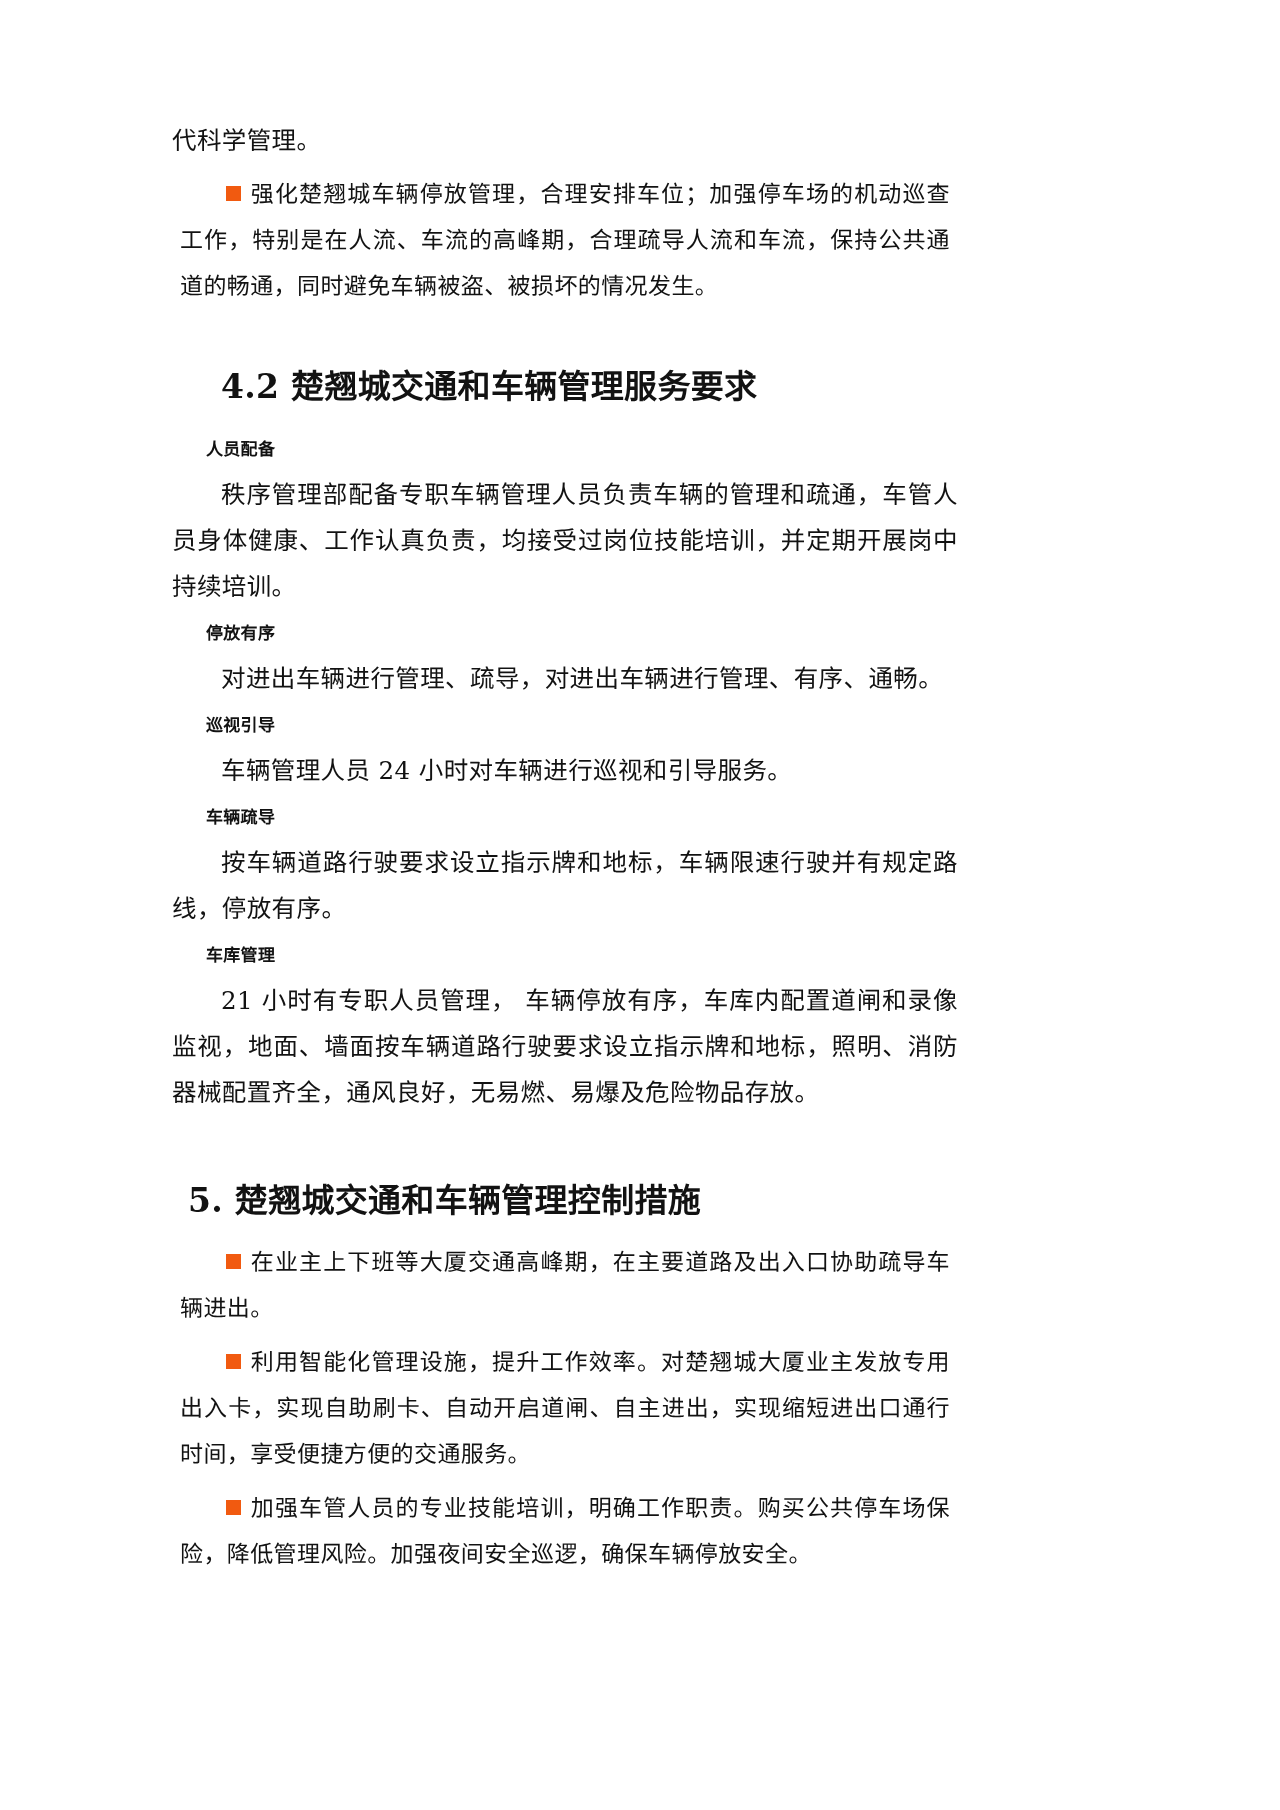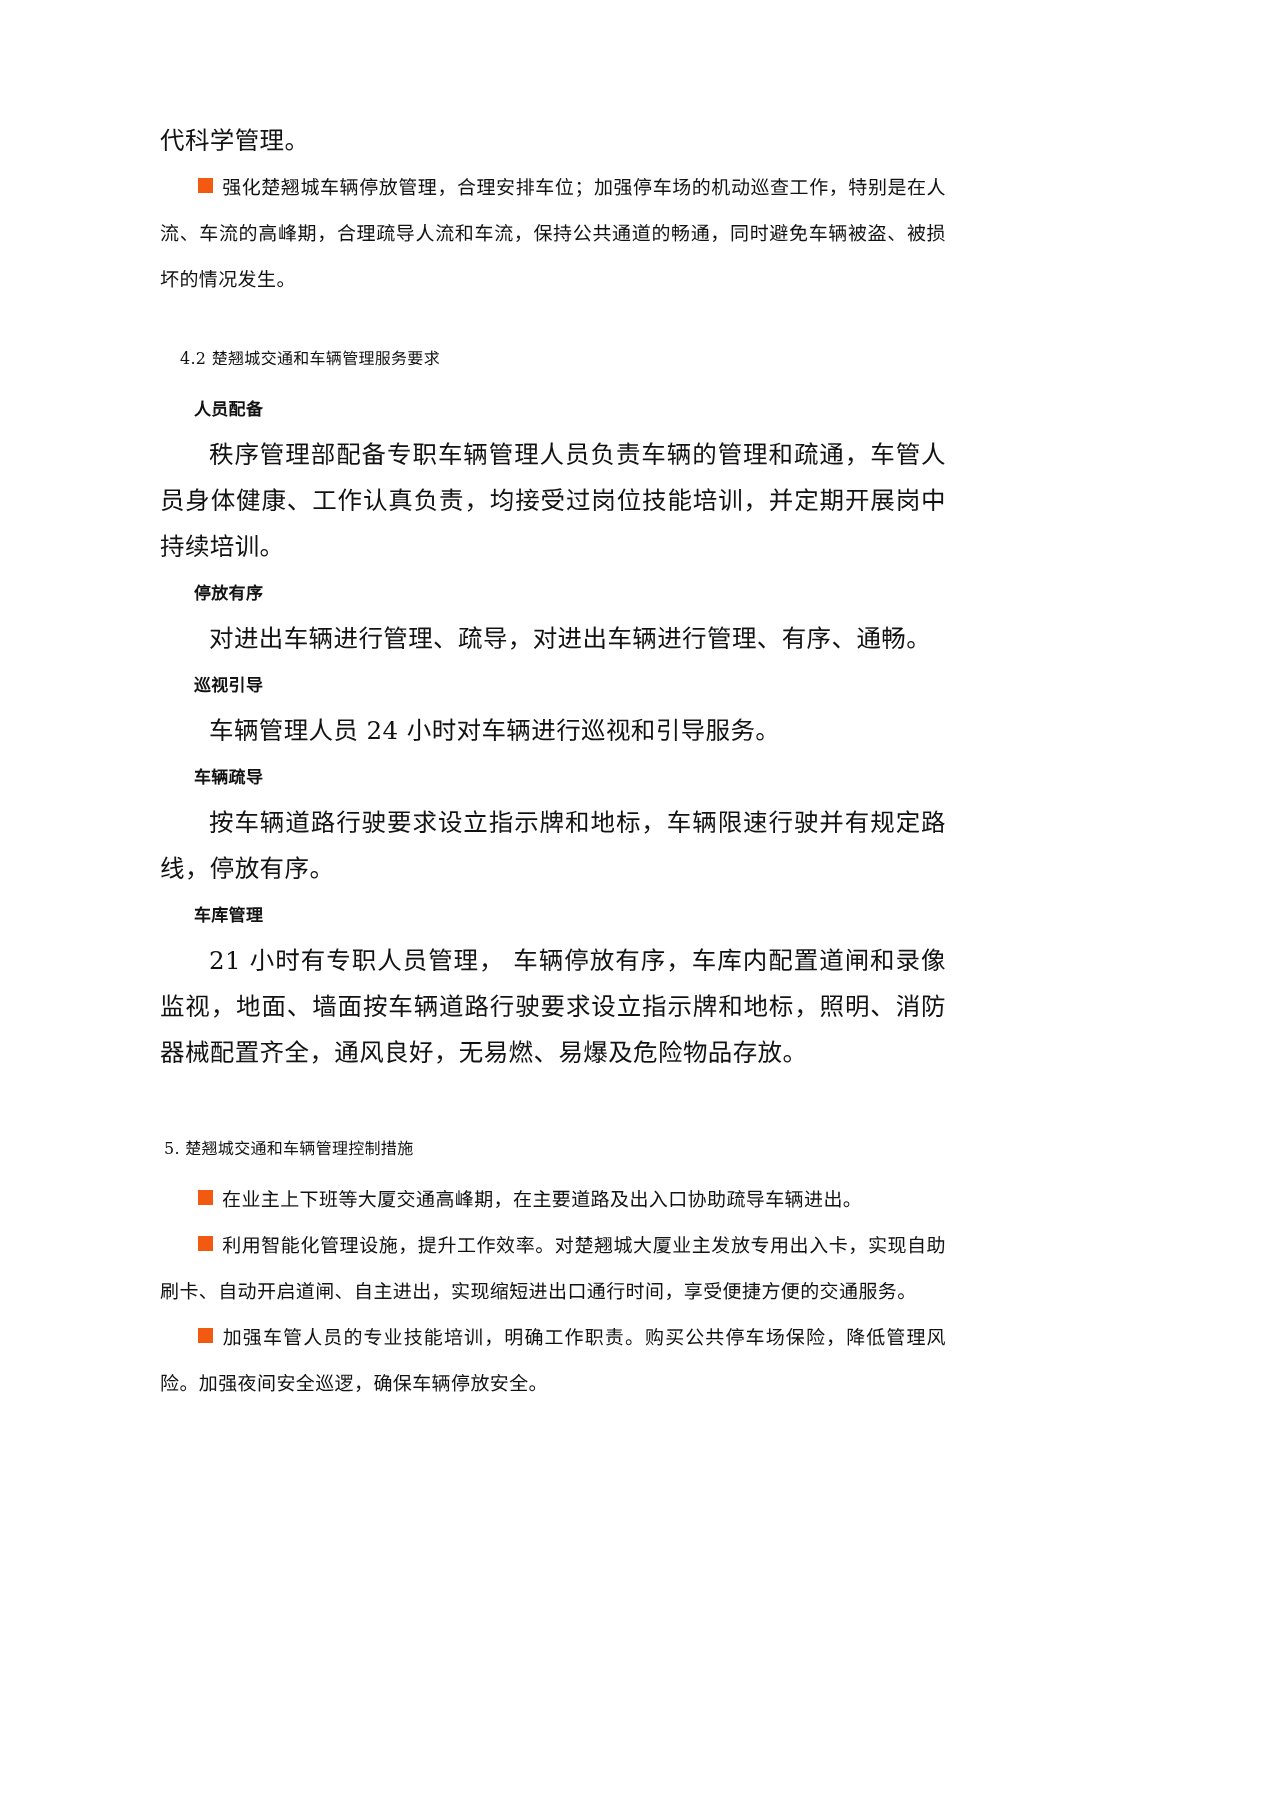--- a/index.html
+++ b/index.html
@@ -16,21 +16,21 @@
     position: relative;
     width: 1280px;
     height: 1810px;
     margin: 0 auto;
     background: #ffffff;
     box-sizing: border-box;
     overflow: hidden;
   }
   .content {
     position: absolute;
-    left: 160px;
+    left: 172px;
     top: 118px;
     width: 786px;
   }
 
   
   .para,
   .heading,
   .subheading,
   .bullet-item {
     font-family: "DejaVu Serif", "Liberation Serif", serif;
@@ -46,48 +46,49 @@
     margin: 0;
     letter-spacing: 0.4px;
     word-break: break-all;
   }
   .para.indent {
     text-indent: 2em;
   }
 
   
   .heading {
-    font-size: 16px;
+    font-size: 33px;
     line-height: 46px;
-    font-weight: 400;
-    margin: 4px;
+    font-weight: 700;
+    margin: 16px;
     letter-spacing: 0.3px;
   }
   .heading.lvl1 { text-indent: 0; }
   .heading.lvl2 { text-indent: 1em; }
 
   
   .subheading {
     font-size: 17px;
     line-height: 46px;
     font-weight: 700;
     margin: 0;
     text-indent: 2em;
     letter-spacing: 0.3px;
   }
 
   
   .bullet-item {
-    font-size: 19px;
+    font-size: 23px;
     line-height: 46px;
-    margin: 0;
+    margin: 8px;
     position: relative;
     text-indent: 2em;
     letter-spacing: 0.4px;
     word-break: break-all;
+    font-family: Liberation Serif, serif;
   }
   .bullet-square {
     display: inline-block;
     width: 15px;
     height: 15px;
     background: #F15A10;
     vertical-align: 1px;
     margin-right: 9px;
     flex: none;
   }

